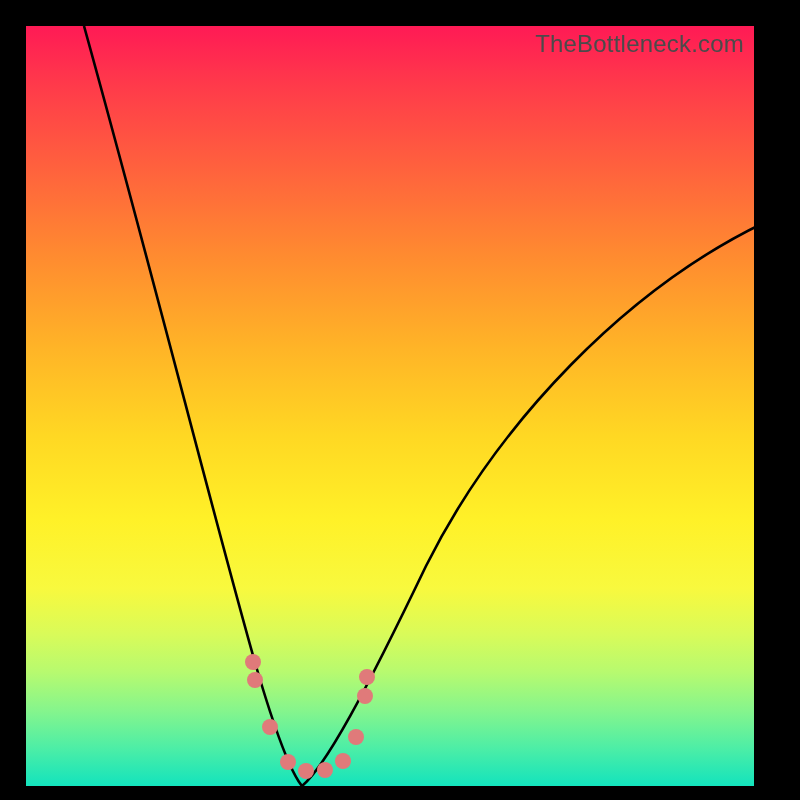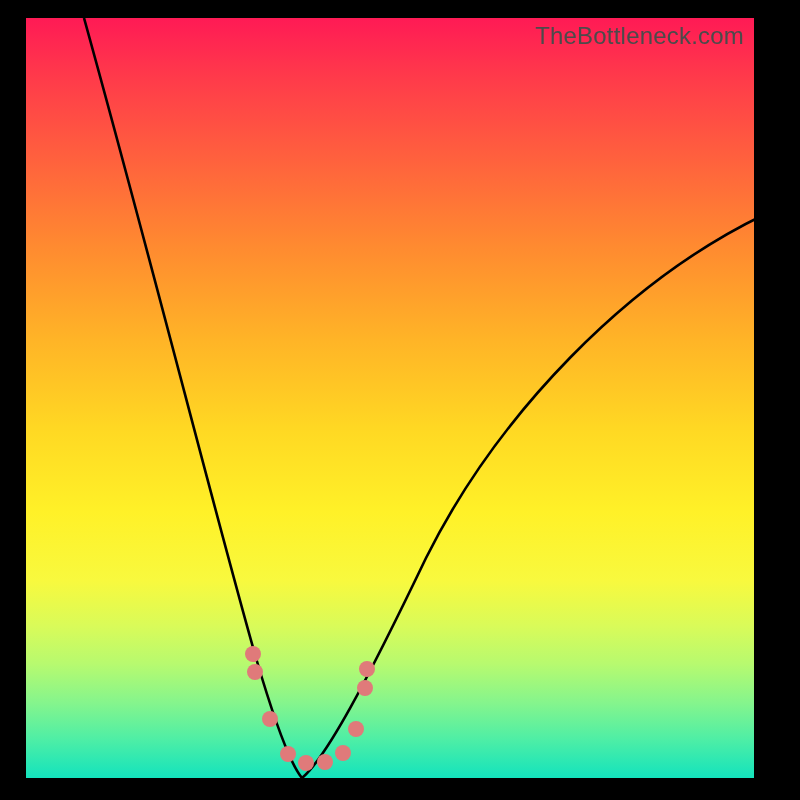--- a/index.html
+++ b/index.html
@@ -7,21 +7,21 @@
     padding: 0;
     width: 800px;
     height: 800px;
     background: #000;
     overflow: hidden;
     font-family: Arial, Helvetica, sans-serif;
   }
   .frame {
     position: absolute;
     left: 26px;
-    top: 18px;
+    top: 26px;
     width: 728px;
     height: 760px;
     background: linear-gradient(to bottom,
       #ff1a55 0%,
       #ff3b4a 8%,
       #ff5f3e 18%,
       #ff8a30 30%,
       #ffb327 42%,
       #ffd823 54%,
       #fff128 65%,

